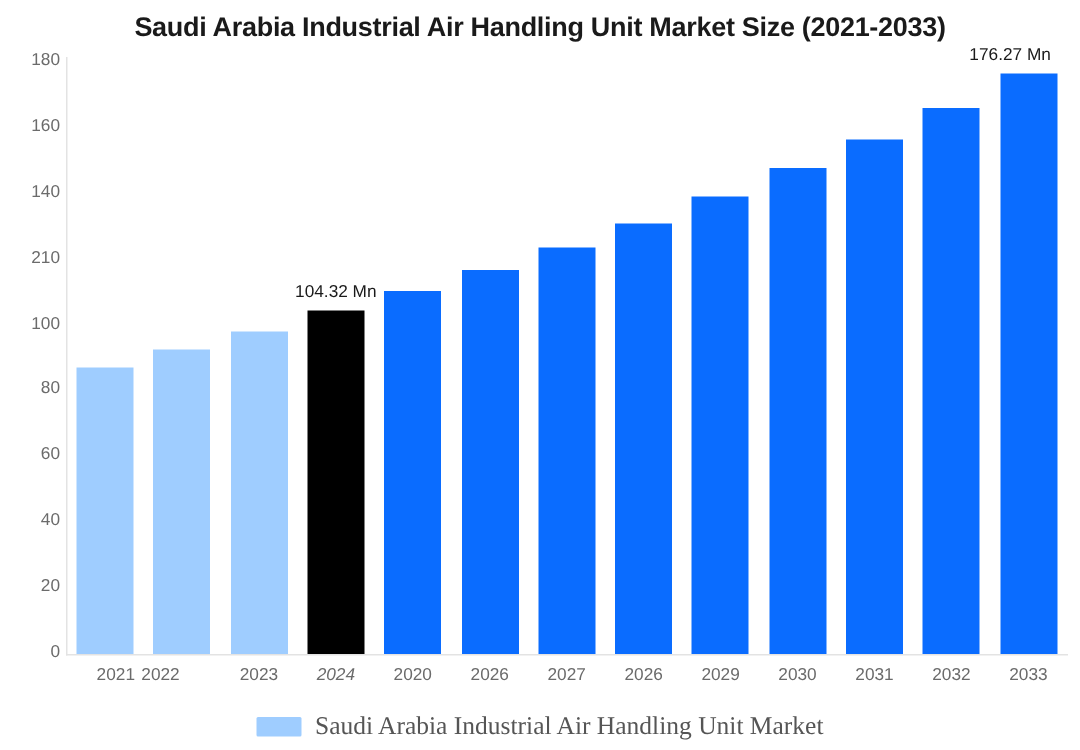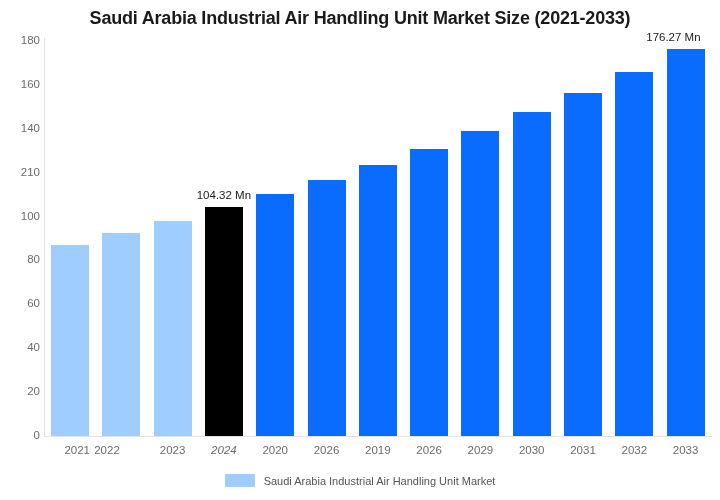--- a/index.html
+++ b/index.html
@@ -65,21 +65,21 @@
   }
 
   .legend{
     position:absolute;left:0;top:474px;width:720px;
     display:flex;align-items:center;justify-content:center;gap:9px;
   }
   .legend-swatch{
     width:30px;height:13px;border-radius:1px;
   }
   .legend-label{
-    font-size:11px;color:#555555;white-space:nowrap;
+    font-size:17px;color:#555555;white-space:nowrap;font-family:Liberation Serif, serif;
   }
 </style>
 </head>
 <body>
 
 <div id="chart-root">
 
   <div class="chart-title">Saudi Arabia Industrial Air Handling Unit Market Size (2021-2033)</div>
 
   <div class="plot">
@@ -161,21 +161,21 @@
         </div>
         <div class="bar-label" style="bottom: 456.815px; left: 656.6px; transform: translateX(-100%);">176.27 Mn</div>
       </div>
     <div id="x-ticks">
         <div class="x-tick" style="left: 52px; text-align: right;">2021</div>
         <div class="x-tick" style="left: 88px;">2022</div>
         <div class="x-tick" style="left: 153.6px;">2023</div>
         <div class="x-tick" style="left: 204.9px; font-style: italic;">2024</div>
         <div class="x-tick" style="left: 256.2px;">2020</div>
         <div class="x-tick" style="left: 307.5px;">2026</div>
-        <div class="x-tick" style="left: 358.8px;">2019</div>
+        <div class="x-tick" style="left: 358.8px;">2027</div>
         <div class="x-tick" style="left: 410.1px;">2026</div>
         <div class="x-tick" style="left: 461.4px;">2029</div>
         <div class="x-tick" style="left: 512.7px;">2030</div>
         <div class="x-tick" style="left: 564px;">2031</div>
         <div class="x-tick" style="left: 615.3px;">2032</div>
         <div class="x-tick" style="left: 666.6px;">2033</div>
       </div>
   </div>
 
   <div class="legend" id="legend">

